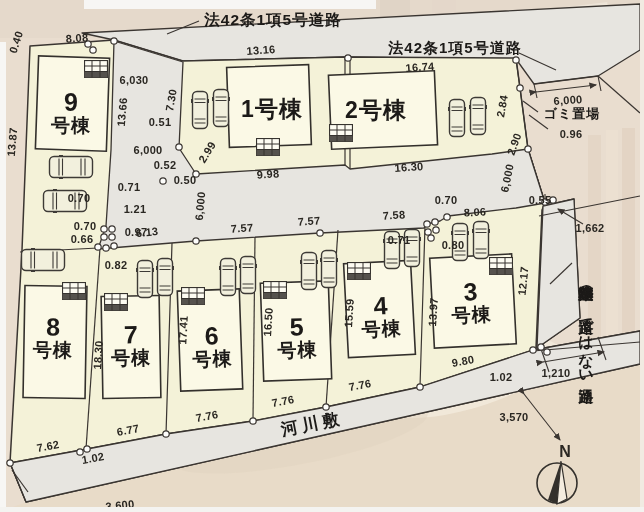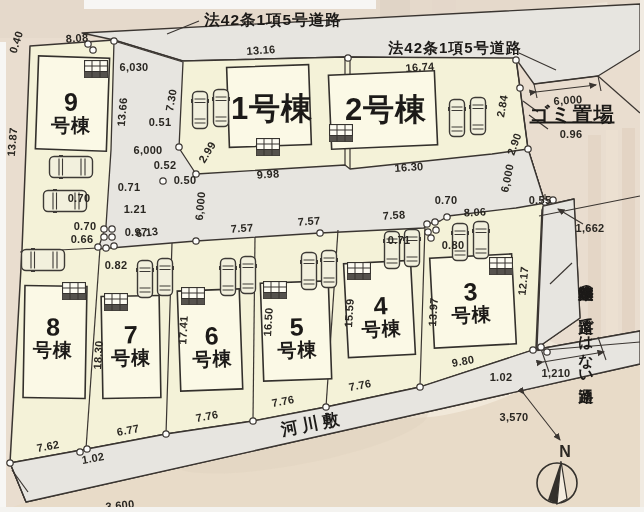--- a/index.html
+++ b/index.html
@@ -5,23 +5,23 @@
   html,body{margin:0;padding:0;background:#cfc4b6;}
   #stage{position:relative;width:644px;height:512px;overflow:hidden;
          font-family:"Liberation Sans",sans-serif;background:#e9ddcf;}
   #stage svg{position:absolute;left:0;top:0;}
   .lb{position:absolute;white-space:nowrap;color:#2a2722;
       transform:translate(-50%,-50%) rotate(var(--r,0deg));
       transform-origin:center;}
   .dim{font-size:11px;font-weight:bold;letter-spacing:.3px;}
   .road{font-size:15px;font-weight:bold;letter-spacing:1px;color:#1c1a18;}
   .road-top{font-size:15.5px;}
-  .garbage{font-size:20px;text-decoration:underline;}
+  .garbage{font-size:13px;}
   .riverbed{font-size:17px;letter-spacing:4px;}
-  .b12{font-size:31px;font-weight:bold;letter-spacing:1px;color:#1c1a18;}
+  .b12{font-size:23px;font-weight:bold;letter-spacing:1px;color:#1c1a18;}
   .blabel{position:absolute;transform:translate(-50%,-50%) rotate(var(--r,0deg));
           text-align:center;color:#1c1a18;}
   .bnum{font-size:25px;font-weight:bold;line-height:25px;}
   .bsuf{font-size:19px;font-weight:bold;line-height:22px;letter-spacing:1px;}
   .nlabel{font-size:16px;font-weight:bold;color:#2a2722;}
   .passage-note{position:absolute;left:576px;top:250px;height:158px;
       writing-mode:vertical-rl;text-orientation:upright;
       font-size:15px;font-weight:bold;color:#1c1a18;line-height:20px;}
   .passage-note .col-right{padding-top:24px;}
   .scan-bottom{position:absolute;left:0;top:507px;width:644px;height:5px;
@@ -220,21 +220,21 @@
 <div class="lb road road-top" style="left:273px;top:20px">法42条1項5号道路</div>
 <div class="lb road" style="left:455px;top:48px">法42条1項5号道路</div>
 <div class="lb road riverbed" style="left:312px;top:424px;--r:-11deg">河川敷</div>
 <div class="lb road garbage" style="left:572px;top:114px">ゴミ置場</div>
 <div class="passage-note">
   <span class="col-right">建築基準法の</span>
   <span class="col-left">道路ではない通路</span>
 </div>
 
 <div class="lb b12" style="left:272px;top:109px">1号棟</div>
-<div class="lb b12" style="left:386px;top:110px">2号棟</div>
+<div class="lb b12" style="left:376px;top:110px">2号棟</div>
 <div class="blabel" style="left:71px;top:113px">
   <div class="bnum">9</div>
   <div class="bsuf">号棟</div>
 </div>
 <div class="blabel" style="left:53px;top:338px;--r:1deg">
   <div class="bnum">8</div>
   <div class="bsuf">号棟</div>
 </div>
 <div class="blabel" style="left:131px;top:346px;--r:-1deg">
   <div class="bnum">7</div>
@@ -252,21 +252,21 @@
   <div class="bnum">4</div>
   <div class="bsuf">号棟</div>
 </div>
 <div class="blabel" style="left:471px;top:303px;--r:-3deg">
   <div class="bnum">3</div>
   <div class="bsuf">号棟</div>
 </div>
 
 <div class="lb dim" style="left:16px;top:42px;--r:-72deg">0.40</div>
 <div class="lb dim" style="left:77px;top:38px;--r:-4deg">8.08</div>
-<div class="lb dim" style="left:134px;top:67px">6,030</div>
+<div class="lb dim" style="left:134px;top:80px">6,030</div>
 <div class="lb dim" style="left:261px;top:50px;--r:-4deg">13.16</div>
 <div class="lb dim" style="left:420px;top:67px;--r:-4deg">16.74</div>
 <div class="lb dim" style="left:12px;top:142px;--r:-85deg">13.87</div>
 <div class="lb dim" style="left:122px;top:112px;--r:-85deg">13.66</div>
 <div class="lb dim" style="left:171px;top:100px;--r:-80deg">7.30</div>
 <div class="lb dim" style="left:160px;top:122px">0.51</div>
 <div class="lb dim" style="left:148px;top:150px">6,000</div>
 <div class="lb dim" style="left:165px;top:165px">0.52</div>
 <div class="lb dim" style="left:185px;top:180px">0.50</div>
 <div class="lb dim" style="left:207px;top:152px;--r:-58deg">2.99</div>

